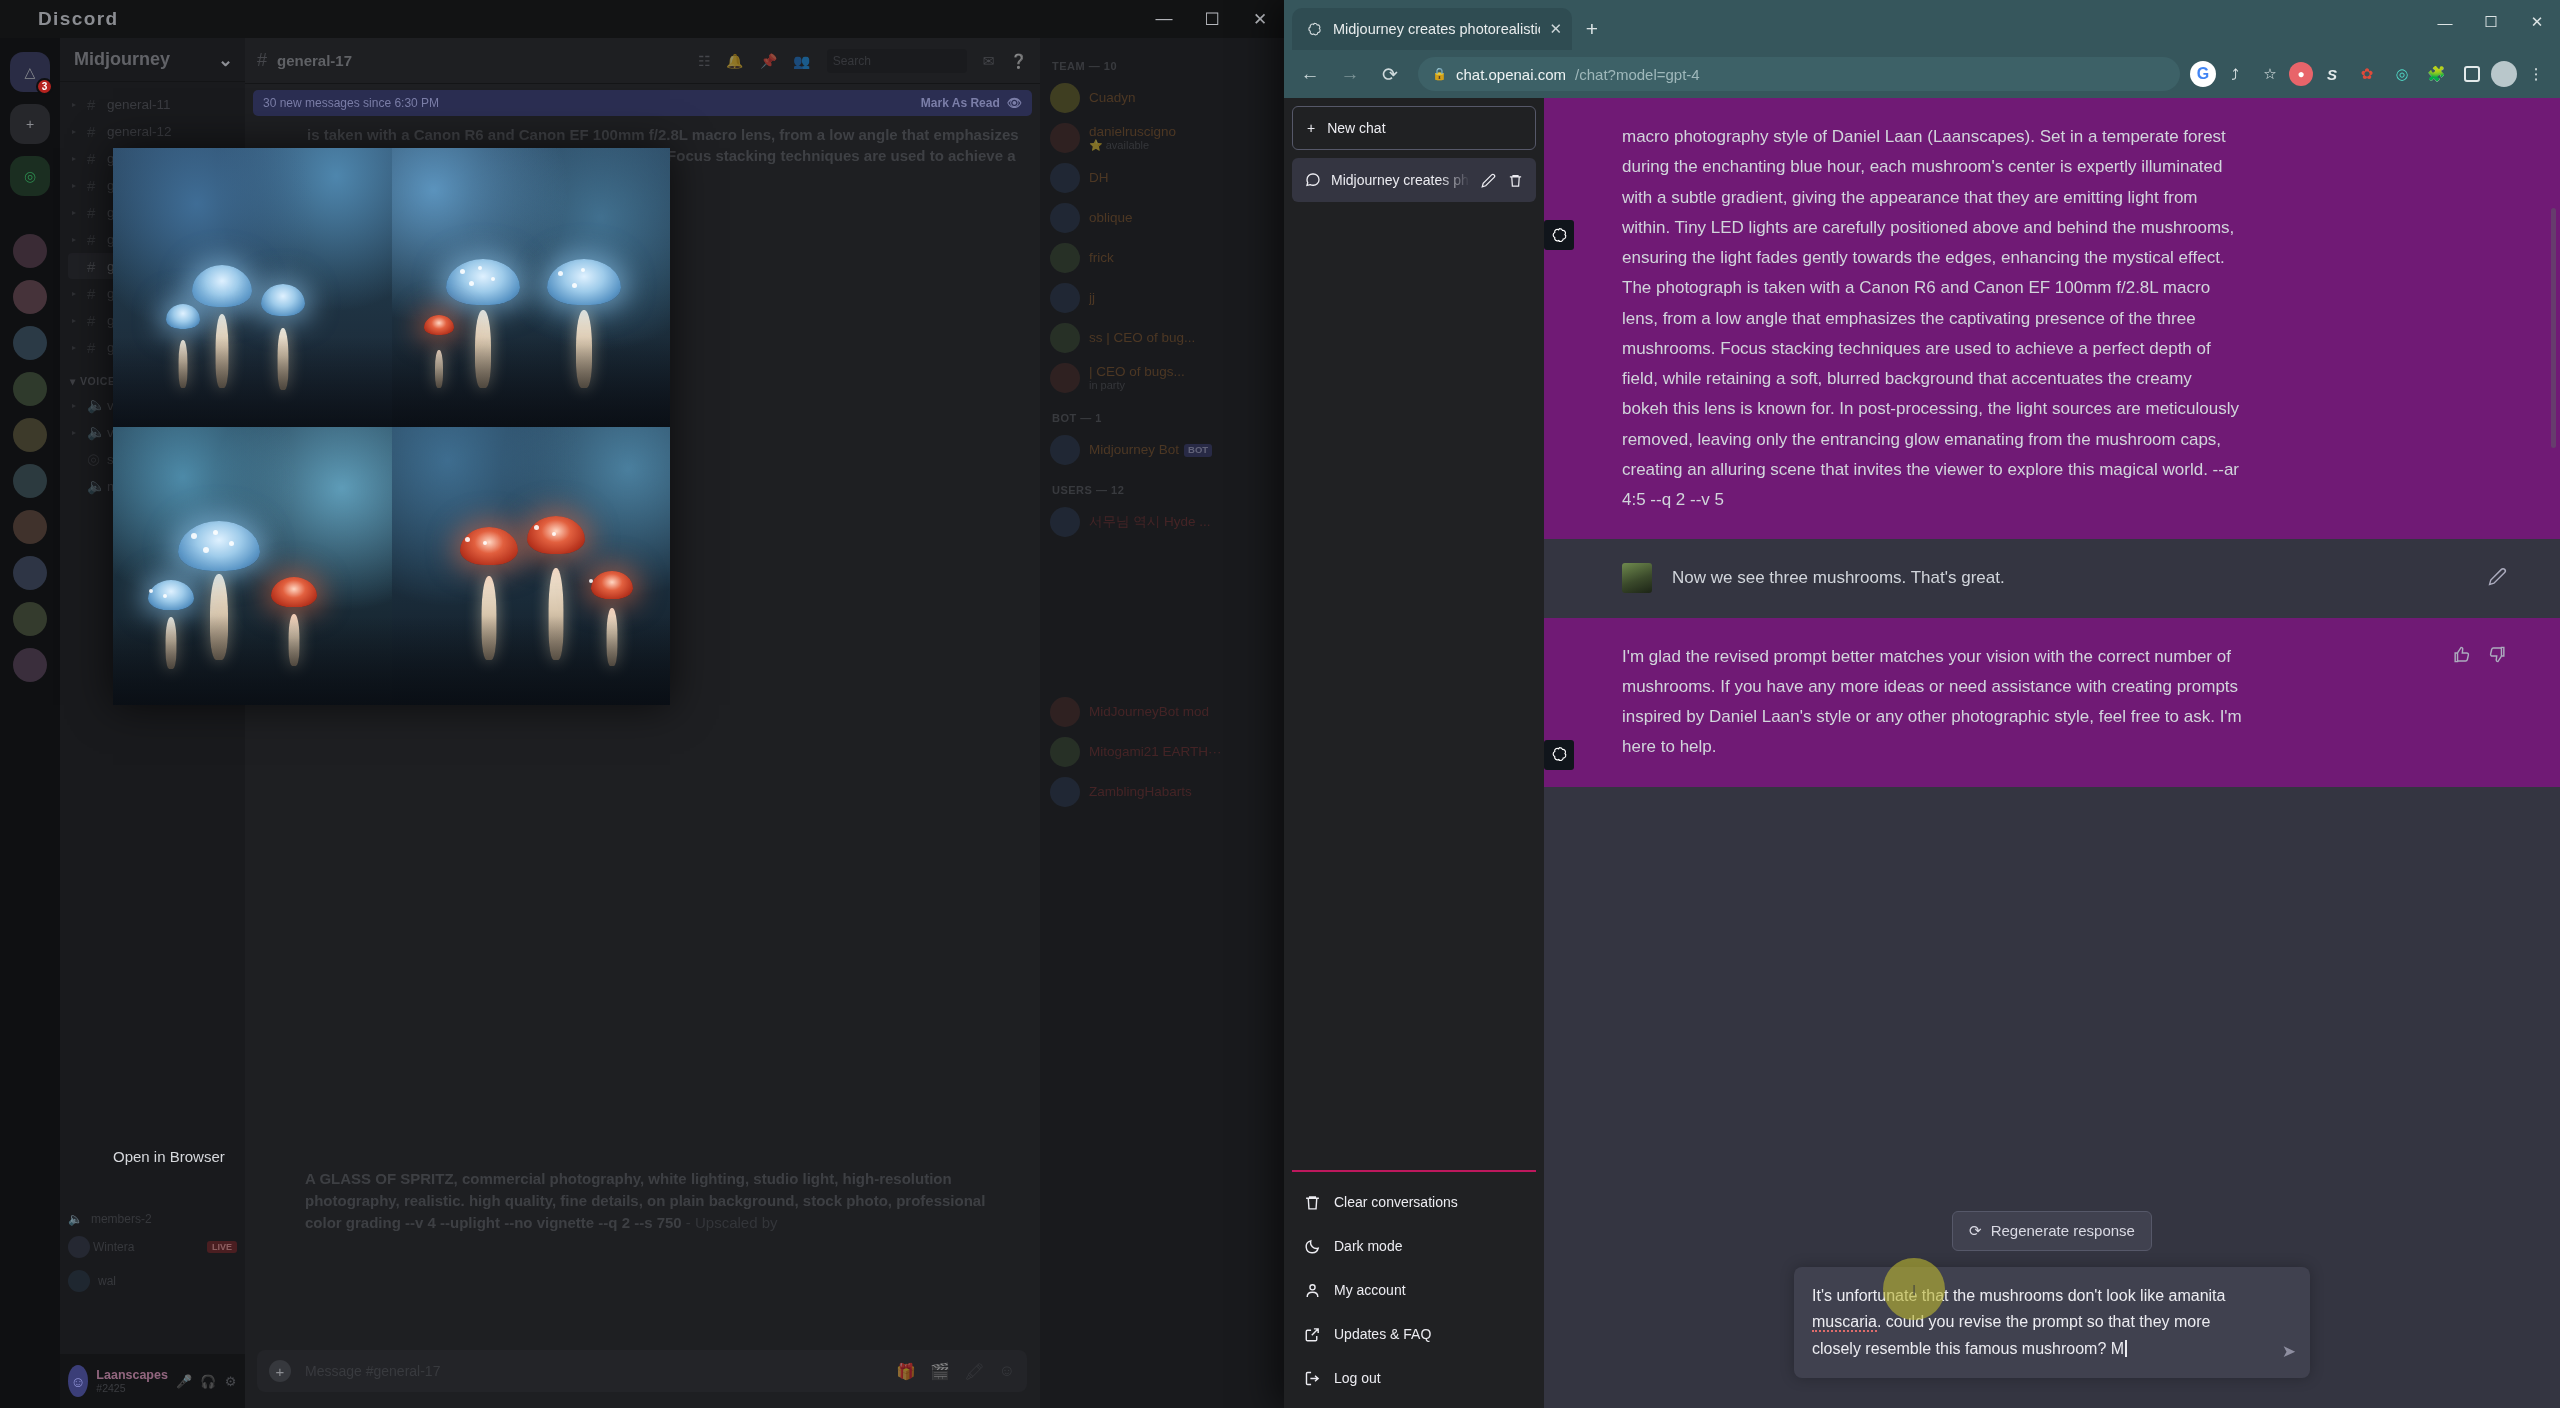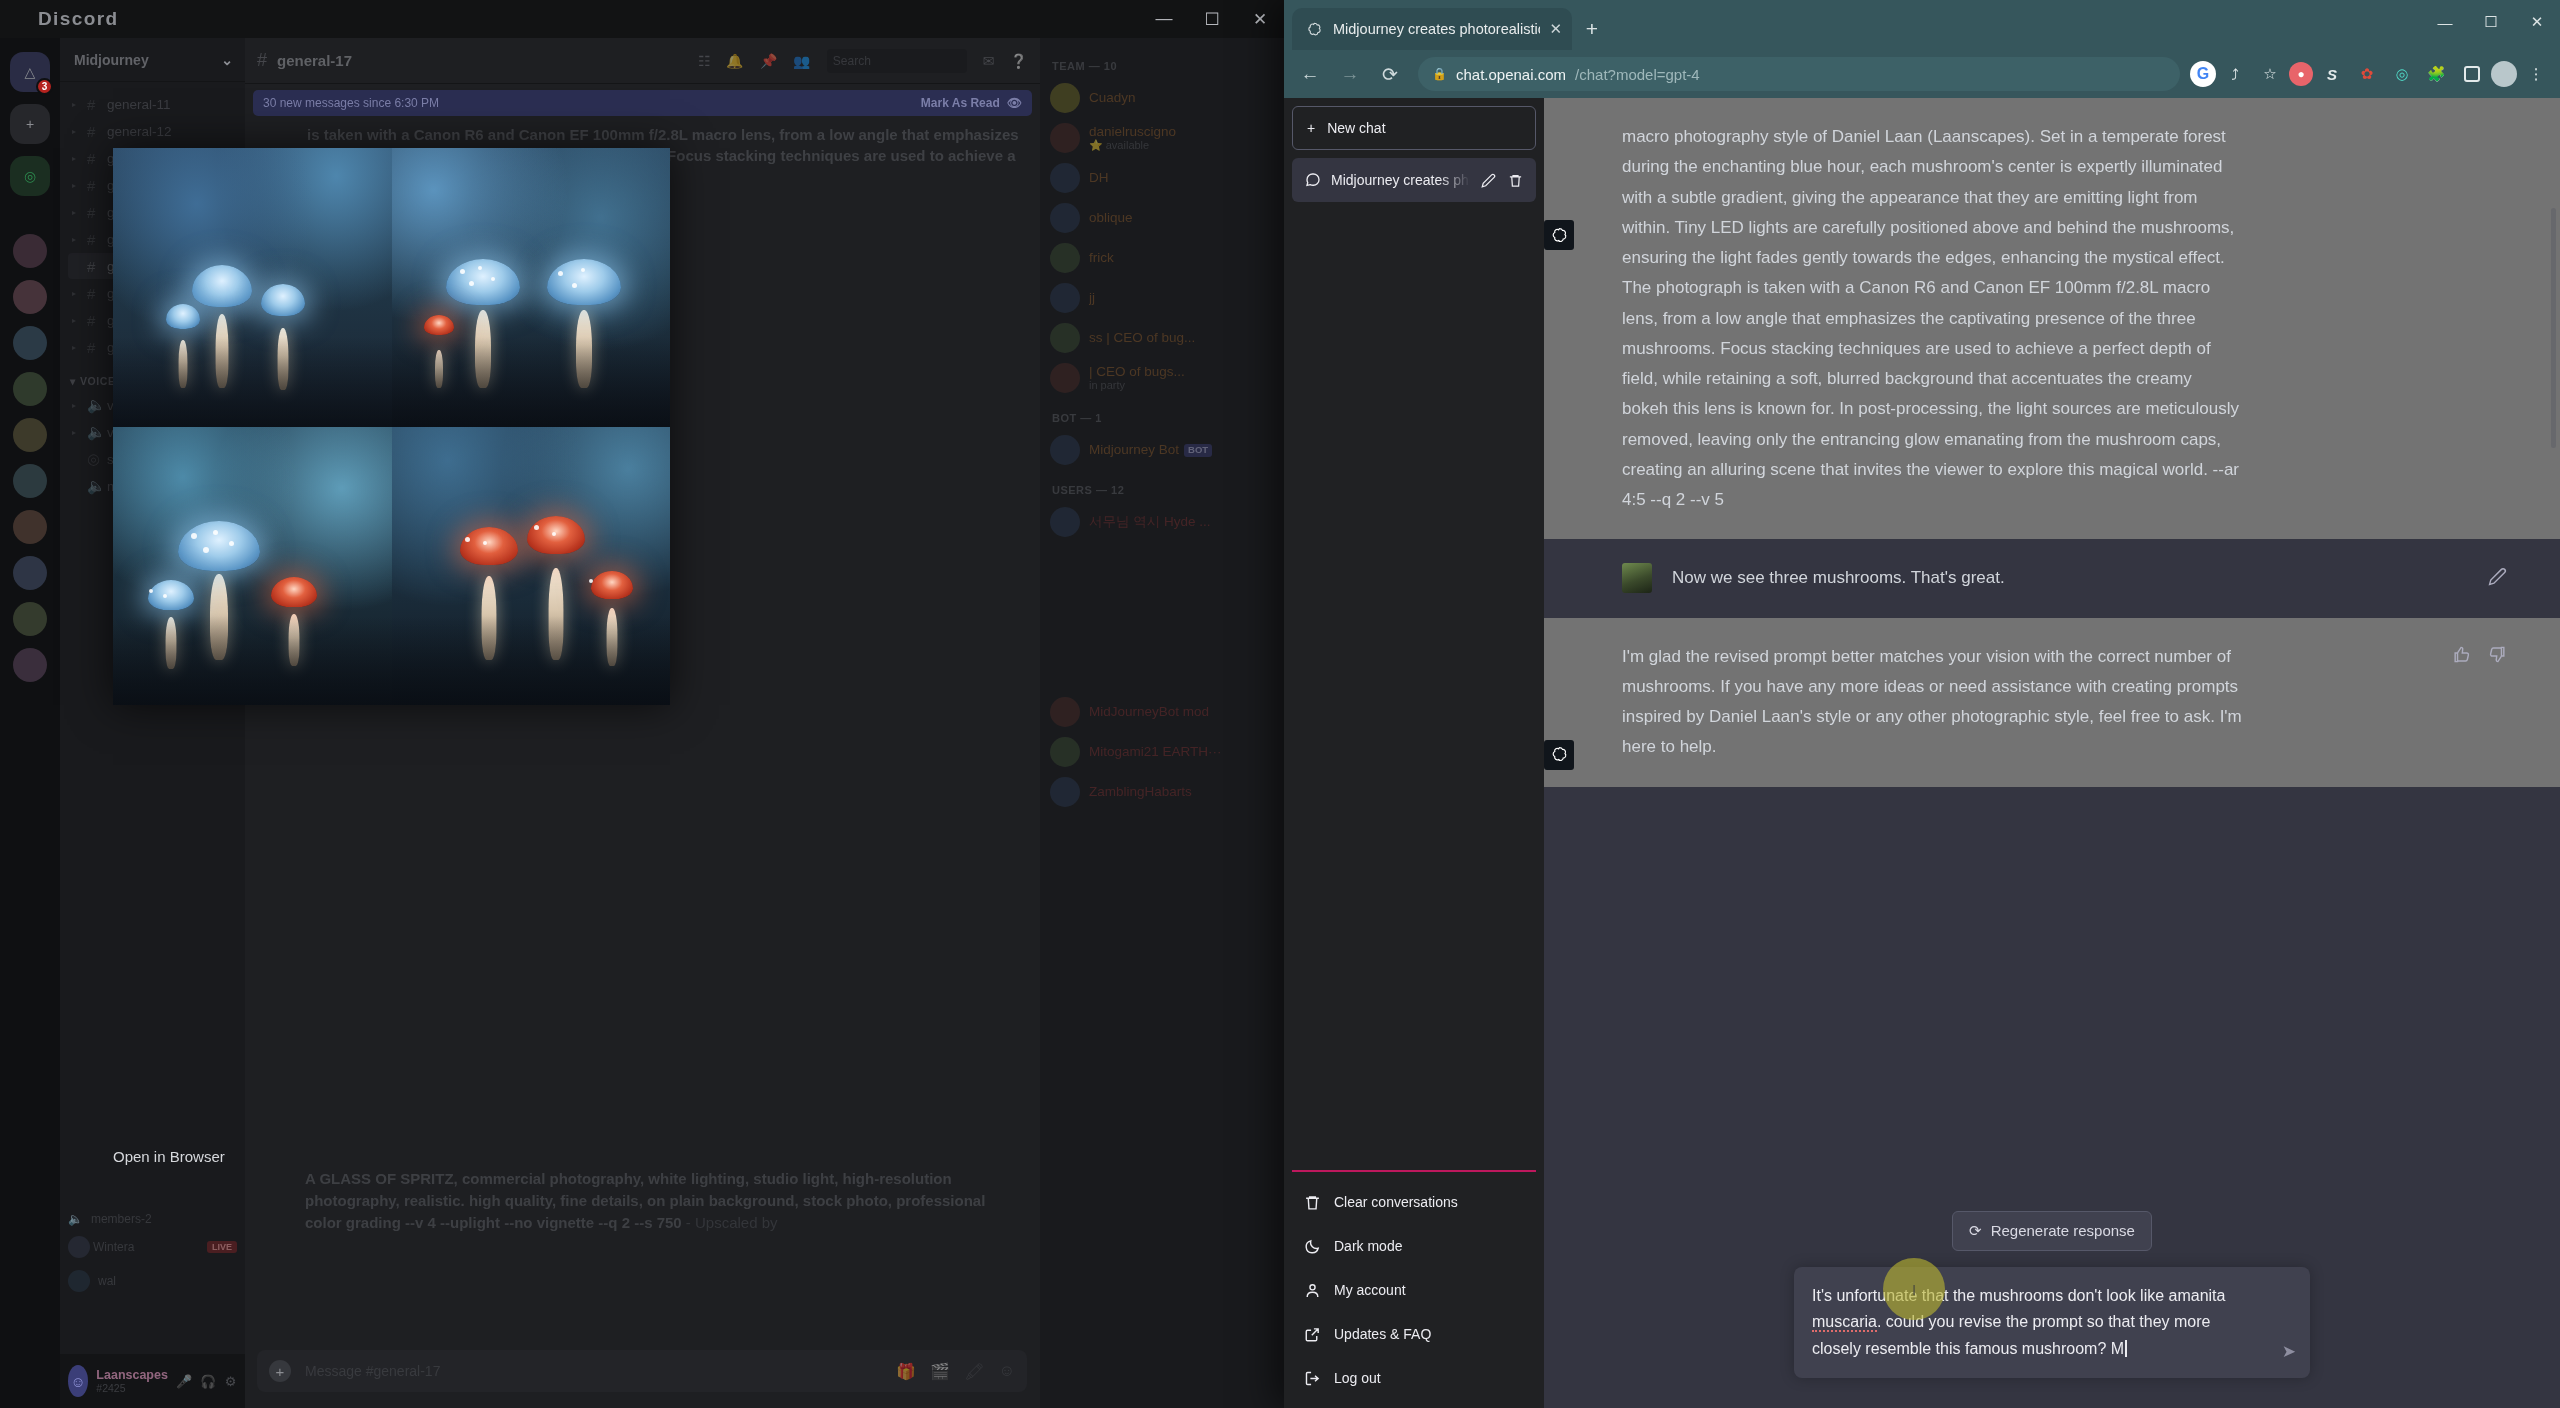--- a/index.html
+++ b/index.html
@@ -54,21 +54,21 @@
     border:2px solid #0f1012;
   }
 
   
   .chan-sidebar {
     position: absolute; left: 60px; top: 38px; width: 185px; height: 1370px;
     background: #191a1d;
   }
   .server-header {
     height: 44px; display: flex; align-items: center;
-    padding: 0 12px 0 14px; color: #8d8f95; font-size: 14px; font-weight: bold;
+    padding: 0 12px 0 14px; color: #8d8f95; font-size: 18px; font-weight: bold;
     border-bottom: 1px solid #131416;
   }
   .server-header .sh-name { flex: 1; opacity: .62; }
   .chan-scroll { padding-top: 8px; }
   .chan-cat {
     display:flex; align-items:center; gap:4px;
     padding: 14px 8px 4px 10px; font-size: 10.5px; font-weight: bold;
     letter-spacing: .6px; color: #5b5d63; opacity:.55;
   }
   .chan-row {
@@ -244,21 +244,21 @@
     -webkit-mask-image:linear-gradient(to right,#000 78%,transparent 100%);
     mask-image:linear-gradient(to right,#000 78%,transparent 100%);}
   .gpt-spacer{flex:1;}
   .gpt-menu{border-top:2px solid #be185d;padding-top:8px;}
   .gpt-mi{height:44px;display:flex;align-items:center;gap:13px;padding:0 12px;color:#ececf1;font-size:14px;}
   .gpt-ico{width:17px;height:17px;display:flex;align-items:center;justify-content:center;flex:none;}
 
   .gpt-main{flex:1;position:relative;background:#343541;overflow:hidden;}
   .gpt-thread{position:absolute;left:0;top:0;right:0;bottom:208px;overflow:hidden;}
   .turn{display:flex;padding:24px 0;}
-  .turn.assistant{background:#737373;}
+  .turn.assistant{background:#701a75;}
   .turn.user{background:#343541;}
   .turn-inner{display:flex;gap:20px;width:100%;padding:0 0 0 78px;position:relative;}
   .av{width:30px;height:30px;flex:none;border-radius:3px;overflow:hidden;}
   .av.gpt{background:#19c37d;display:flex;align-items:center;justify-content:center;}
   .av.gpt.dark{background:#10151b;}
   .av.user{background:linear-gradient(160deg,#6f8a4e 0%,#3b4a2b 55%,#1c2416 100%);}
   .msg{flex:1;color:#d1d5db;font-size:17px;line-height:1.78;max-width:620px;}
   .msg-actions{position:absolute;right:52px;top:2px;display:flex;gap:14px;color:#acacbe;}
   .act{width:22px;height:22px;display:flex;align-items:center;justify-content:center;}
 

